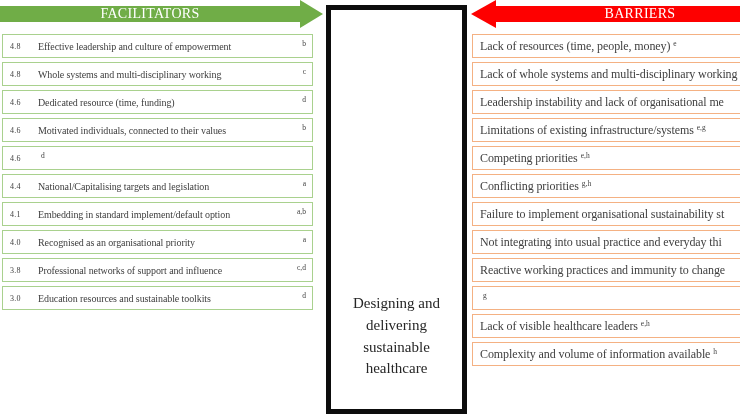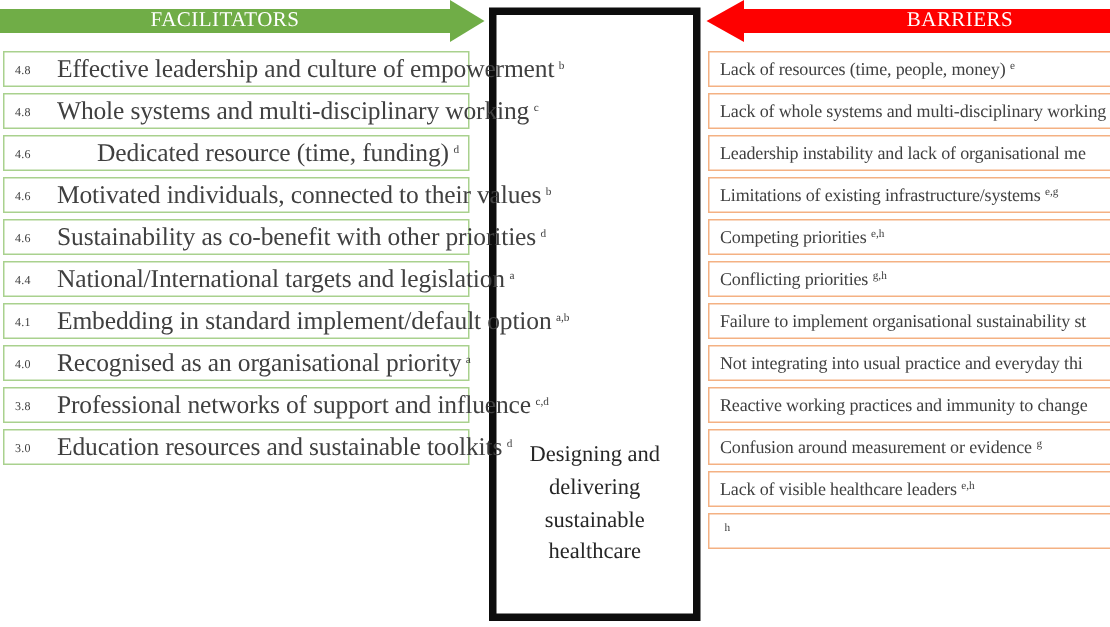--- a/index.html
+++ b/index.html
@@ -27,21 +27,21 @@
   .center-text{width:112px;text-align:center;font-size:15px;line-height:1.45;color:#262626;transform:translateY(-29px);}
 
   
   .col{position:absolute;top:34px;display:flex;flex-direction:column;gap:4px;}
   .fac-col{left:2px;width:311px;}
   .bar-col{left:472px;width:352px;}
   .box{box-sizing:border-box;height:24px;background:#ffffff;display:flex;align-items:center;}
   .fac-row{border:1.5px solid var(--green-border);padding:0 6px 0 7px;}
   .bar-row{border:1.5px solid var(--orange-border);padding:0 6px 0 7px;}
   .score{font-size:8px;color:var(--text);width:28px;flex:0 0 auto;letter-spacing:.2px;}
-  .flabel{flex:1;text-align:right;font-size:17px;color:var(--text);white-space:nowrap;letter-spacing:-0.1px;}
+  .flabel{flex:1;font-size:10px;color:var(--text);white-space:nowrap;letter-spacing:-0.1px;}
   .blabel{text-align:left;font-size:12px;color:var(--text);white-space:nowrap;letter-spacing:-0.1px;}
   .sup{font-size:7.5px;color:var(--text);position:relative;top:-3px;margin-left:3px;white-space:nowrap;flex:0 0 auto;}
 </style>
 </head>
 <body style="--green: #70AD47; --green-border: #A9D18E; --red: #FE0000; --orange-border: #F4B183; --text: #404040; --black: #0d0d0d;">
 
 <div class="canvas">
 
   <div class="fac-arrow">
     <div class="fac-arrow-body">
@@ -77,26 +77,25 @@
         <span class="flabel">Dedicated resource (time, funding)</span>
         <span class="sup">d</span>
       </div>
       <div class="box fac-row">
         <span class="score">4.6</span>
         <span class="flabel">Motivated individuals, connected to their values</span>
         <span class="sup">b</span>
       </div>
       <div class="box fac-row">
         <span class="score">4.6</span>
-        <span class="flabel">Sustainability as co-benefit with other priorities</span>
         <span class="sup">d</span>
       </div>
       <div class="box fac-row">
         <span class="score">4.4</span>
-        <span class="flabel">National/International targets and legislation</span>
+        <span class="flabel">National/Capitalising targets and legislation</span>
         <span class="sup">a</span>
       </div>
       <div class="box fac-row">
         <span class="score">4.1</span>
         <span class="flabel">Embedding in standard implement/default option</span>
         <span class="sup">a,b</span>
       </div>
       <div class="box fac-row">
         <span class="score">4.0</span>
         <span class="flabel">Recognised as an organisational priority</span>
@@ -144,25 +143,25 @@
       </div>
       <div class="box bar-row">
         <span class="blabel">Not integrating into usual practice and everyday thi</span>
         <span class="sup"></span>
       </div>
       <div class="box bar-row">
         <span class="blabel">Reactive working practices and immunity to change</span>
         <span class="sup"></span>
       </div>
       <div class="box bar-row">
-        <span class="blabel">Confusion around measurement or evidence</span>
         <span class="sup">g</span>
       </div>
       <div class="box bar-row">
         <span class="blabel">Lack of visible healthcare leaders</span>
         <span class="sup">e,h</span>
       </div>
       <div class="box bar-row">
+        <span class="blabel">Complexity and volume of information available</span>
         <span class="sup">h</span>
       </div>
     </div>
 
 </div>
 
 </body></html>

